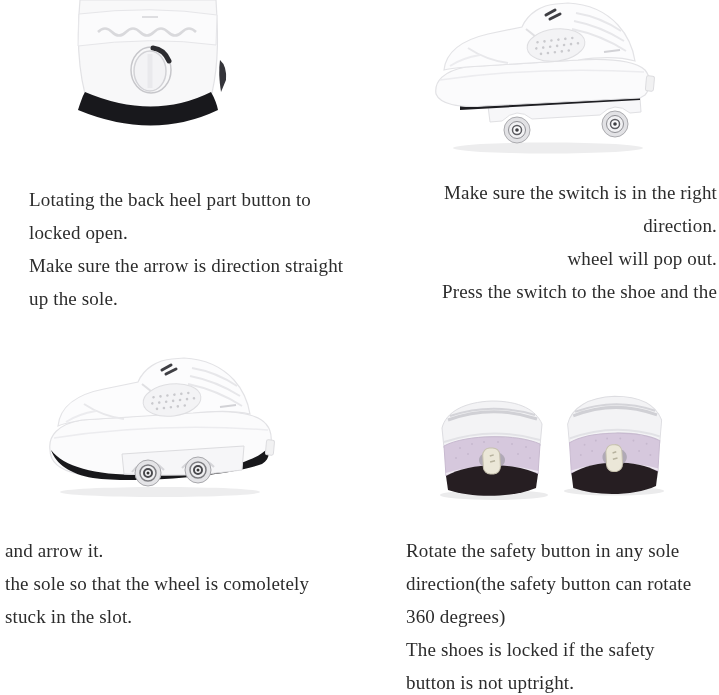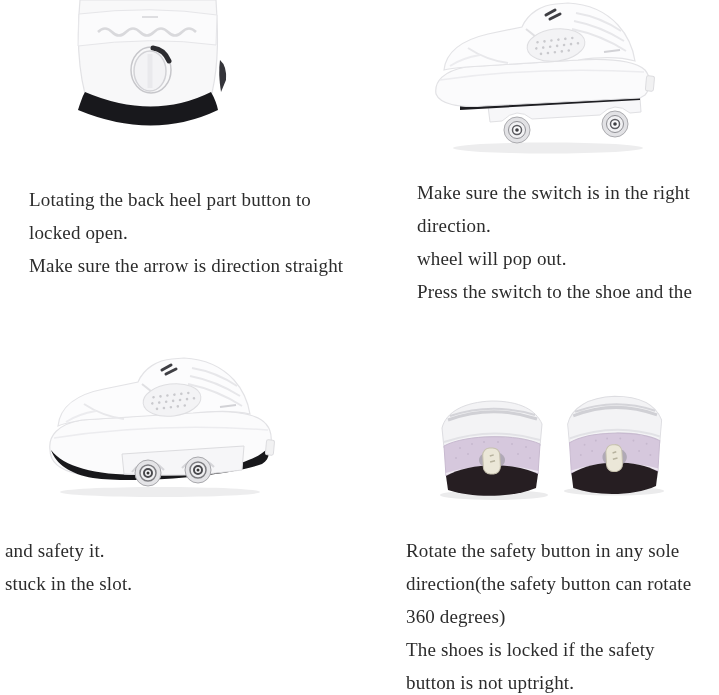--- a/index.html
+++ b/index.html
@@ -19,21 +19,21 @@
   .instruction .line{
     line-height:33px;
     white-space:nowrap;
   }
   
   #fig-step1{left:60px;top:0;width:185px;height:140px;}
   #fig-step2{left:428px;top:0;width:234px;height:156px;}
   #fig-step3{left:38px;top:354px;width:258px;height:146px;}
   #fig-step4{left:436px;top:390px;width:240px;height:114px;}
   #txt-step1{left:5px;top:183px;width:365px;margin-left:24px;}
-  #txt-step2{left:417px;top:176px;width:300px;}
+  #txt-step2{left:417px;top:176px;width:300px;text-align:right;}
   #txt-step3{left:5px;top:534px;width:395px;}
   #txt-step4{left:406px;top:534px;width:312px;}
 </style>
 </head>
 <body>
 
 <div class="figure" id="fig-step1">
   <svg width="185" height="140" viewBox="0 0 185 140">
 
     <path d="M52,0 q40,8 80,0 l-2,7 q-38,6 -76,0 Z" fill="#f3f3f5"></path>
@@ -215,31 +215,33 @@
       </g>
     </g>
     <use href="#heel-unit" transform="translate(126,-5) scale(0.94 1.03)"></use>
   </svg>
 </div>
 
 <div class="instruction" id="txt-step1">
   <div class="line">Lotating the back heel part button to</div>
   <div class="line">locked open.</div>
   <div class="line">Make sure the arrow is direction straight</div>
+  <div class="line">up the sole.</div>
 </div>
 
 <div class="instruction" id="txt-step2">
   <div class="line">Make sure the switch is in the right</div>
   <div class="line">direction.</div>
   <div class="line">wheel will pop out.</div>
   <div class="line">Press the switch to the shoe and the</div>
 </div>
 
 <div class="instruction" id="txt-step3">
-  <div class="line">and safety it.</div>
+  <div class="line">and arrow it.</div>
+  <div class="line">the sole so that the wheel is comoletely</div>
   <div class="line">stuck in the slot.</div>
 </div>
 
 <div class="instruction" id="txt-step4">
   <div class="line">Rotate the safety button in any sole</div>
   <div class="line">direction(the safety button can rotate</div>
   <div class="line">360 degrees)</div>
   <div class="line">The shoes is locked if the safety</div>
   <div class="line">button is not uptright.</div>
 </div>

